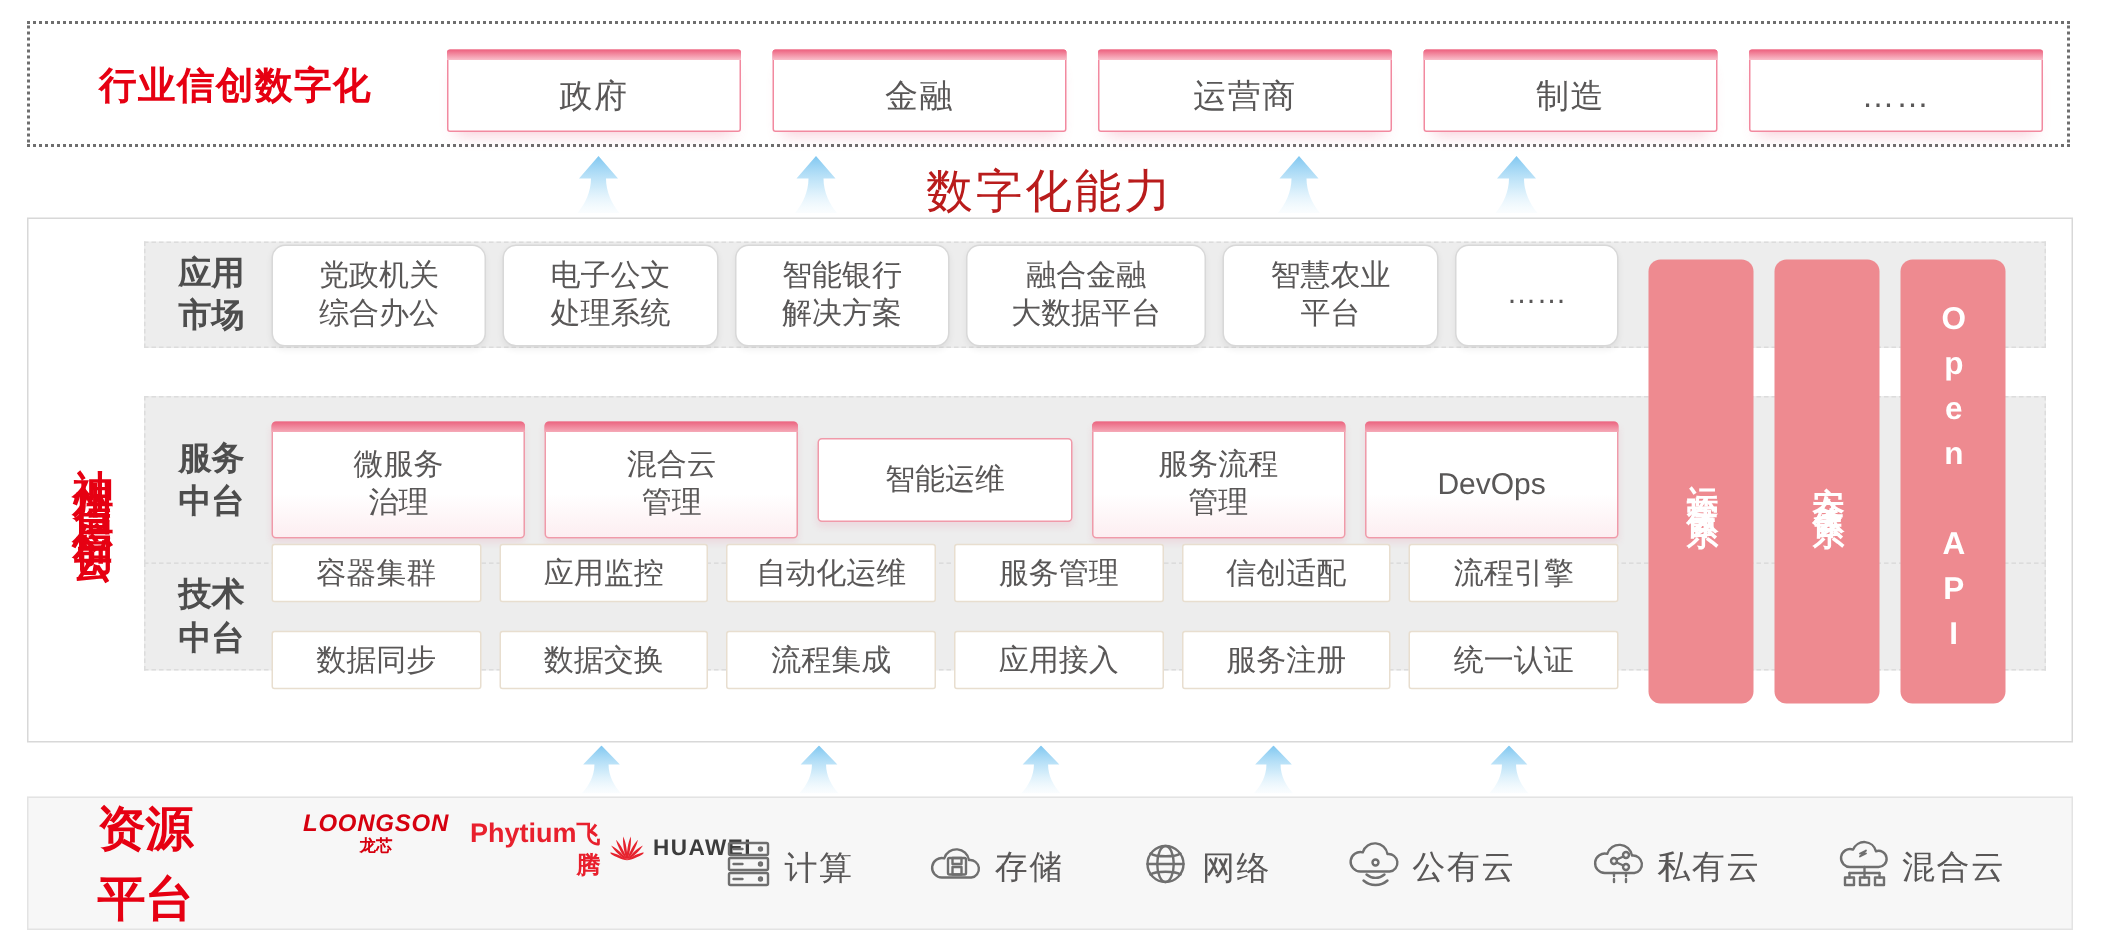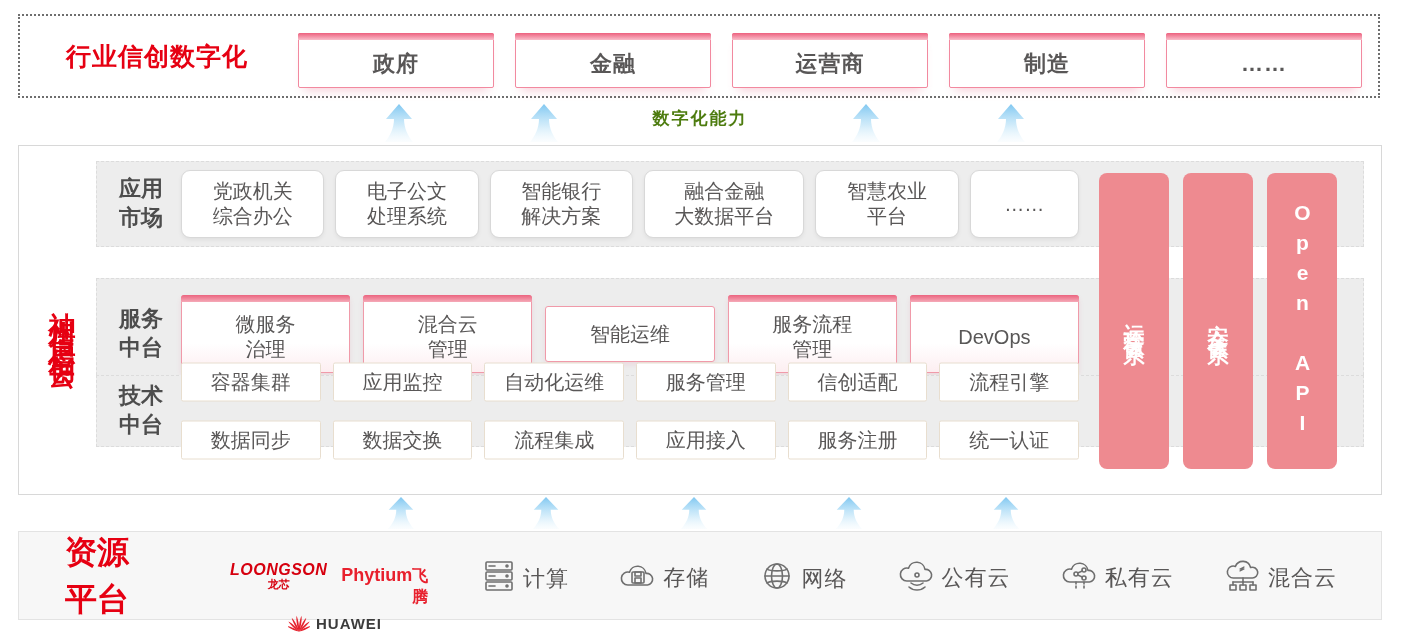--- a/index.html
+++ b/index.html
@@ -8,42 +8,42 @@
   .pre{white-space:pre-line;}
 
   
   .banner{position:absolute;left:18px;top:14px;width:1362px;height:84px;
           border:2px dotted #6e6e6e;background:#fff;box-sizing:border-box;}
   .banner-title{position:absolute;left:46px;top:0;height:100%;display:flex;align-items:center;
           color:#e60012;font-size:25px;font-weight:800;letter-spacing:1px;}
   .industry-row{position:absolute;left:278px;right:16px;top:17px;height:55px;
           display:flex;gap:21px;}
   .industry-box{flex:1;position:relative;background:#fff;border:1px solid #f2899f;border-radius:2px;
-          box-shadow:0 8px 10px -6px rgba(233,84,120,.30);display:flex;flex-direction:column;font-weight:bold;}
+          box-shadow:0 8px 10px -6px rgba(233,84,120,.30);display:flex;flex-direction:column;}
   .industry-top{height:7px;background:linear-gradient(180deg,#ed607e,#f9bfcb);
           border-radius:2px 2px 0 0;margin:-1px -1px 0 -1px;}
   .industry-label{flex:1;display:flex;align-items:center;justify-content:center;
           font-size:22px;color:#595757;letter-spacing:1px;}
 
   
   .cap-label{position:absolute;top:107px;left:700px;transform:translateX(-50%);
-          color:#4d7c0f;font-size:17px;font-weight:700;letter-spacing:2px;}
+          color:#b91c1c;font-size:31px;font-weight:400;letter-spacing:2px;}
   .arrow{position:absolute;}
 
   
   .main-box{position:absolute;left:18px;top:145px;width:1364px;height:350px;
           border:1px solid #d8d8d8;background:#fff;box-sizing:border-box;}
   .v-title{position:absolute;left:20px;top:10px;height:330px;width:46px;
           display:flex;align-items:center;justify-content:center;
           writing-mode:vertical-rl;text-orientation:upright;
           color:#e60012;font-size:27px;font-weight:800;letter-spacing:9px;}
   .section{position:absolute;left:77px;width:1268px;background:#ededed;
           border:1px dashed #dcdcdc;box-sizing:border-box;}
-  .sec-app{top:15px;height:86px;}
-  .sec-svc{top:132px;height:112px;}
+  .sec-app{top:15px;height:71px;}
+  .sec-svc{top:118px;height:112px;}
   .sec-tech{top:229px;height:72px;}
   .sec-label{position:absolute;left:12px;top:50%;transform:translateY(-50%);width:64px;
           text-align:center;font-size:22px;font-weight:800;color:#4d4d4d;line-height:1.3;}
   .row-items{position:absolute;left:84px;top:0;bottom:0;width:898px;
           display:flex;align-items:center;gap:11px;}
 
   .app-box{flex:1;height:66px;background:#fff;border:1px solid #d8d8d8;border-radius:9px;
           box-shadow:0 2px 4px rgba(0,0,0,.06);
           display:flex;align-items:center;justify-content:center;text-align:center;
           font-size:20px;color:#595757;line-height:1.25;}
@@ -68,22 +68,22 @@
           border-radius:8px;display:flex;align-items:center;justify-content:center;
           writing-mode:vertical-rl;text-orientation:upright;
           color:#fff;font-size:21px;font-weight:700;letter-spacing:7px;z-index:5;}
   .bar-1{left:1080px;} .bar-2{left:1164px;} .bar-3{left:1248px;}
 
   
   .res-box{position:absolute;left:18px;top:531px;width:1364px;height:89px;
           background:#f7f7f7;border:1px solid #e3e3e3;box-sizing:border-box;}
   .res-title{position:absolute;left:46px;top:0;height:100%;display:flex;align-items:center;
           color:#e60012;font-size:32px;font-weight:800;line-height:1.45;}
-  .vendors{position:absolute;left:211px;top:10px;width:210px;display:flex;
-          flex-direction:column;align-items:center;gap:7px;margin-top:20px;}
+  .vendors{position:absolute;left:183px;top:10px;width:210px;display:flex;
+          flex-direction:row;align-items:center;gap:7px;}
   .vendor-row1{display:flex;align-items:flex-start;gap:14px;}
   .loongson{display:flex;flex-direction:column;align-items:center;line-height:1;}
   .loongson-name{color:#d6000f;font-weight:800;font-style:italic;font-size:16px;letter-spacing:.5px;}
   .loongson-sub{color:#d6000f;font-size:11px;font-weight:700;margin-top:1px;}
   .phytium{display:flex;align-items:baseline;margin-top:3px;}
   .phytium-name{color:#e8202d;font-weight:800;font-size:18px;}
   .phytium-sub{color:#e8202d;font-weight:700;font-size:16px;}
   .huawei{display:flex;align-items:center;gap:6px;}
   .huawei-name{color:#3c3c3c;font-weight:800;font-size:15px;letter-spacing:1px;}
   .res-items{position:absolute;left:462px;right:44px;top:0;bottom:0;

